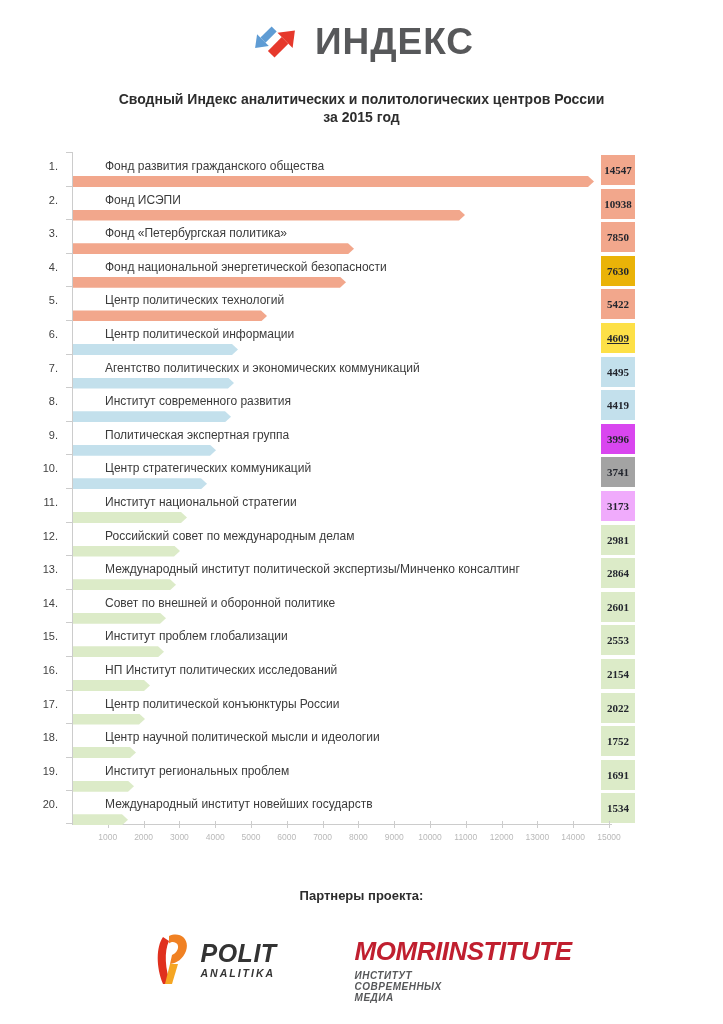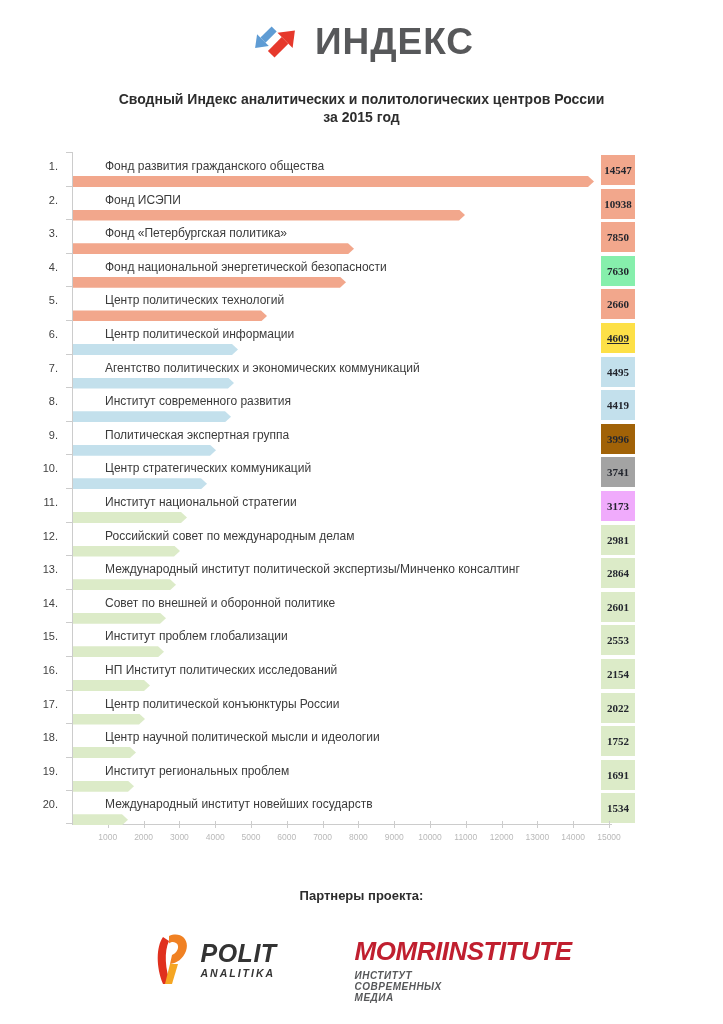--- a/index.html
+++ b/index.html
@@ -90,27 +90,27 @@
         <div class="row">
           <span class="rank">3.</span>
           <span class="rlabel">Фонд «Петербургская политика»</span>
           <span class="bar" style="width: 281px; background: rgb(242, 167, 140);"></span>
           <span class="badge" style="background: rgb(242, 167, 140);">7850</span>
         </div>
         <div class="row">
           <span class="rank">4.</span>
           <span class="rlabel">Фонд национальной энергетической безопасности</span>
           <span class="bar" style="width: 273px; background: rgb(242, 167, 140);"></span>
-          <span class="badge" style="background: #86efac;">7630</span>
+          <span class="badge" style="background: #eab308;">7630</span>
         </div>
         <div class="row">
           <span class="rank">5.</span>
           <span class="rlabel">Центр политических технологий</span>
           <span class="bar" style="width: 194px; background: rgb(242, 167, 140);"></span>
-          <span class="badge" style="background: rgb(242, 167, 140);">2660</span>
+          <span class="badge" style="background: rgb(242, 167, 140);">5422</span>
         </div>
         <div class="row">
           <span class="rank">6.</span>
           <span class="rlabel">Центр политической информации</span>
           <span class="bar" style="width: 165px; background: rgb(195, 224, 236);"></span>
           <span class="badge" style="background: #fde047; text-decoration: underline;">4609</span>
         </div>
         <div class="row">
           <span class="rank">7.</span>
           <span class="rlabel">Агентство политических и экономических коммуникаций</span>
@@ -120,21 +120,21 @@
         <div class="row">
           <span class="rank">8.</span>
           <span class="rlabel">Институт современного развития</span>
           <span class="bar" style="width: 158px; background: rgb(195, 224, 236);"></span>
           <span class="badge" style="background: rgb(195, 224, 236);">4419</span>
         </div>
         <div class="row">
           <span class="rank">9.</span>
           <span class="rlabel">Политическая экспертная группа</span>
           <span class="bar" style="width: 143px; background: rgb(195, 224, 236);"></span>
-          <span class="badge" style="background: #a16207;">3996</span>
+          <span class="badge" style="background: #d946ef;">3996</span>
         </div>
         <div class="row">
           <span class="rank">10.</span>
           <span class="rlabel">Центр стратегических коммуникаций</span>
           <span class="bar" style="width: 134px; background: rgb(195, 224, 236);"></span>
           <span class="badge" style="background: #a3a3a3;">3741</span>
         </div>
         <div class="row">
           <span class="rank">11.</span>
           <span class="rlabel">Институт национальной стратегии</span>

